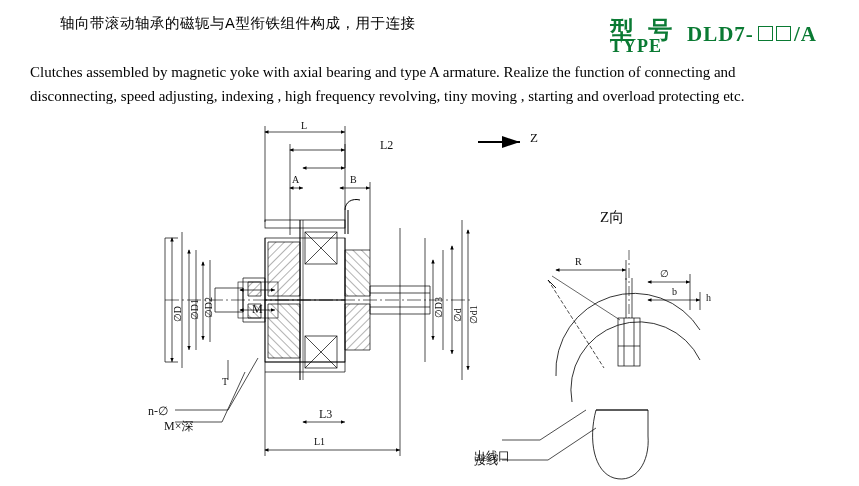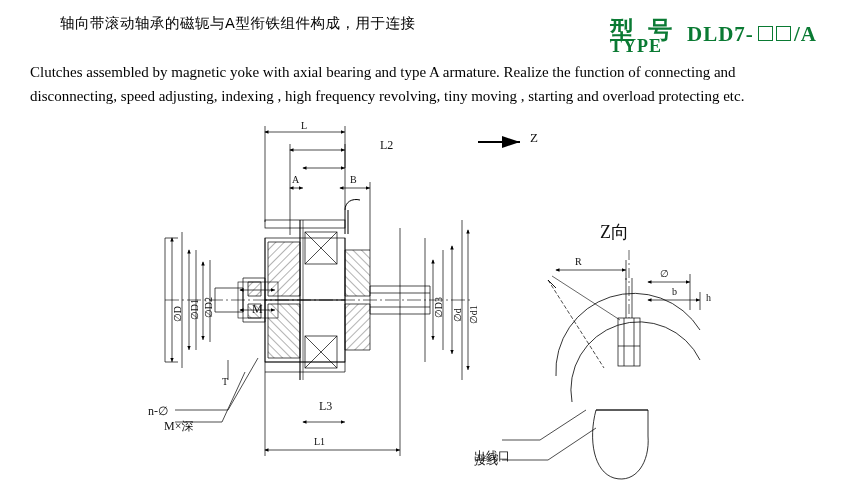--- a/index.html
+++ b/index.html
@@ -246,21 +246,21 @@
         <path d="M596,318 L548,350 L502,350"></path>
 
         <line x1="629" y1="140" x2="629" y2="208" stroke-dasharray="10,3,2,3" stroke-width="0.6"></line>
       </g>
     </svg>
 
     
     <div class="dim-label" style="left:301px; top:10px;">L</div>
     <div class="dim-label" style="left:314px; top:326px;">L1</div>
     <div class="dim-label small" style="left:380px; top:28px;">L2</div>
-    <div class="dim-label small" style="left:319px; top:289px;">L3</div>
+    <div class="dim-label small" style="left:319px; top:297px;">L3</div>
     <div class="dim-label" style="left:292px; top:64px;">A</div>
     <div class="dim-label" style="left:350px; top:64px;">B</div>
     <div class="dim-label" style="left:252px; top:192px; font-size:12px;">M</div>
     <div class="dim-label" style="left:222px; top:266px;">T</div>
 
     <div class="dim-label rot" style="left:172px; top:212px;">∅D</div>
     <div class="dim-label rot" style="left:189px; top:210px;">∅D1</div>
     <div class="dim-label rot" style="left:203px; top:208px;">∅D2</div>
     <div class="dim-label rot" style="left:433px; top:208px;">∅D3</div>
     <div class="dim-label rot" style="left:452px; top:212px;">∅d</div>
@@ -271,16 +271,16 @@
 
     <div class="dim-label" style="left:575px; top:146px;">R</div>
     <div class="dim-label" style="left:660px; top:158px;">∅</div>
     <div class="dim-label" style="left:672px; top:176px;">b</div>
     <div class="dim-label" style="left:706px; top:182px;">h</div>
     <div class="dim-label small" style="left:474px; top:338px;">出线口</div>
     <div class="dim-label small" style="left:474px; top:342px;font-style:italic;">接线</div>
 
     
     <div class="dim-label" style="left:530px; top:20px; font-size:13px;">Z</div>
-    <div class="dim-label" style="left:600px; top:110px; font-size:18px;">Z向</div>
+    <div class="dim-label" style="left:600px; top:98px; font-size:15px;">Z向</div>
   </div>
 
 </div>
 
 </body></html>

